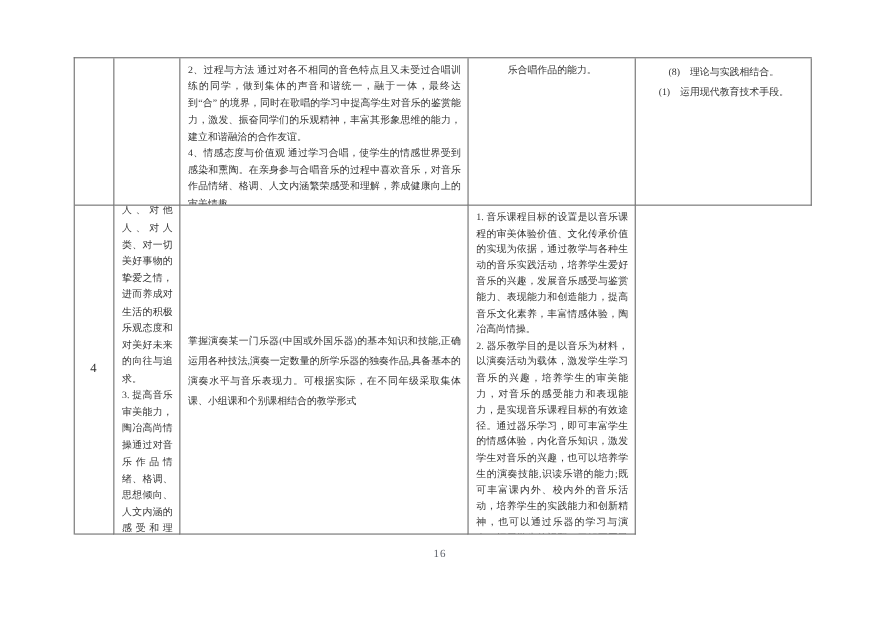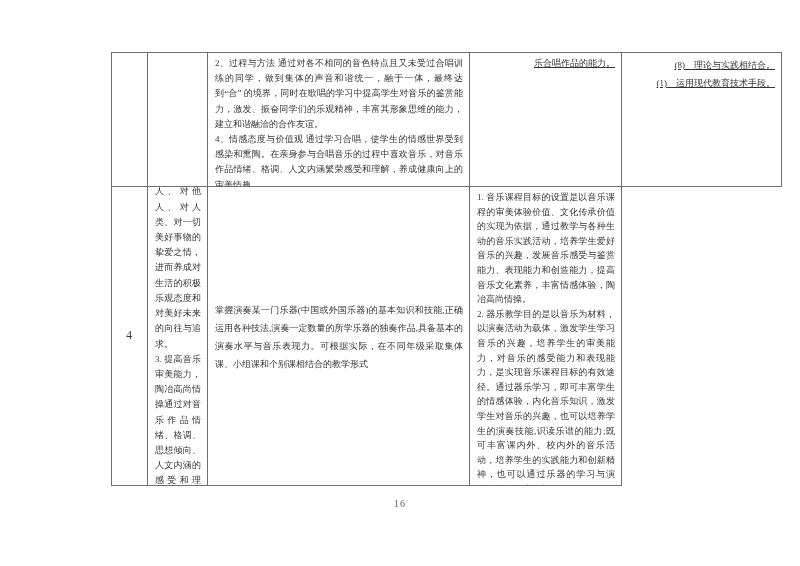--- a/index.html
+++ b/index.html
@@ -8,33 +8,32 @@
     font-family:"Liberation Serif","DejaVu Serif",serif;
     color:#343434;
   }
   .doc-table {
     position:absolute; left:67px; top:52px;
     display:grid;
     grid-template-columns:36px 60px 262px 152px 160px;
     grid-template-rows:134px 299px;
     border-top:1px solid #6f6f6f;
     border-left:1px solid #6f6f6f;
-    margin-left:44px;
   }
   .cell {
     box-sizing:border-box;
     border-right:1px solid #6f6f6f;
     border-bottom:1px solid #6f6f6f;
     overflow:hidden;
     font-size:9px;
     line-height:15.2px;
   }
   .pad { padding:3px 6px 2px 7px; }
   .cell p { margin:0; text-align:justify; }
-  .cell p.no-just { text-align:right;text-decoration:underline; }
+  .cell p.no-just { text-align:center; }
   .center {
     display:flex; align-items:center; justify-content:center;
     font-size:11.5px; letter-spacing:1px; text-align:center;
   }
   .vcenter {
     display:flex; flex-direction:column; justify-content:center;
   }
   .loose { line-height:18px; }
   .tight { line-height:14.6px; }
   .page-number {

